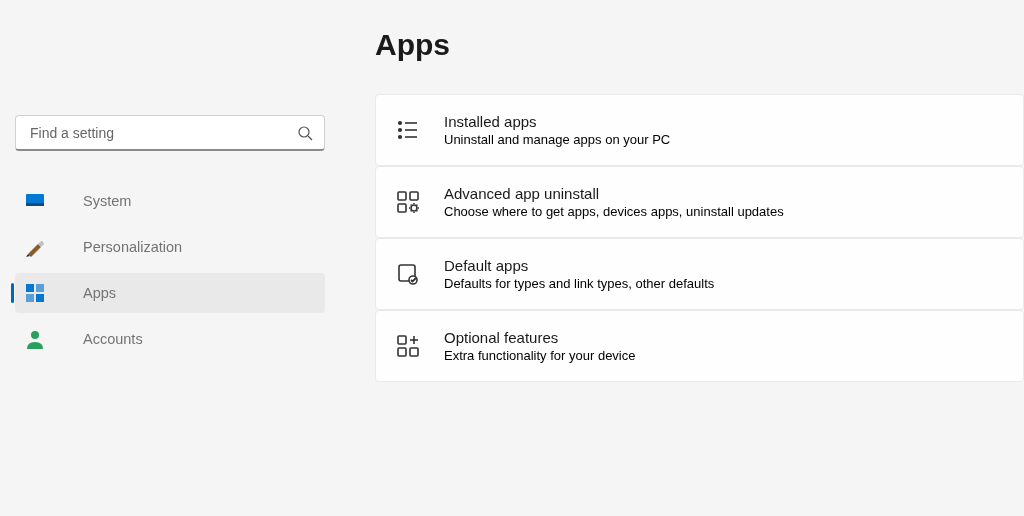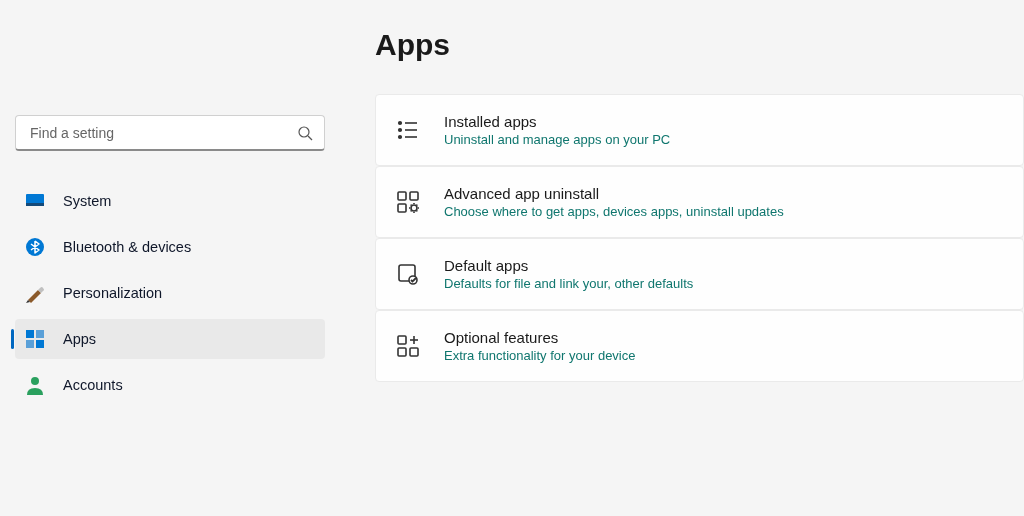--- a/index.html
+++ b/index.html
@@ -64,21 +64,21 @@
     bottom: 10px;
     width: 3px;
     background: #0067c0;
     border-radius: 2px;
   }
   .nav-icon {
     width: 20px; height: 20px;
     margin-right: 18px;
     flex-shrink: 0;
   }
-  .nav-label { font-size: 14.5px; color: #0f172a; }
+  .nav-label { font-size: 14.5px; color: #737373; margin-left: 20px; }
   .main {
     flex: 1;
     padding: 28px 0 0 35px;
     overflow: hidden;
   }
   .page-title {
     font-size: 30px;
     font-weight: 600;
     margin-bottom: 32px;
   }
@@ -94,21 +94,21 @@
     cursor: pointer;
   }
   .card-icon {
     width: 24px; height: 24px;
     margin-right: 24px;
     flex-shrink: 0;
     color: #333;
   }
   .card-text { display: flex; flex-direction: column; }
   .card-title { font-size: 15px; color: #1a1a1a; }
-  .card-sub { font-size: 13px; color: #0f766e; margin-top: 2px; }
+  .card-sub { font-size: 13px; color: #000000; margin-top: 2px; }
   svg { display: block; }
 </style>
 </head>
 <body>
 
 <nav class="sidebar">
   <div class="search-box">
     <input class="search-input" type="text" placeholder="Find a setting" style="">
     <span class="search-icon">
       <svg viewBox="0 0 16 16" fill="none" stroke="currentColor" stroke-width="1.2">
@@ -123,29 +123,20 @@
         <svg viewBox="0 0 20 20">
             <rect x="1" y="3" width="18" height="12" rx="1" fill="#0078d4"></rect>
             <rect x="1" y="12" width="18" height="3" fill="#144a7a"></rect>
           </svg>
       </span>
       <span class="nav-label">System</span>
     </li>
     <li class="nav-item">
       <span class="nav-icon">
         <svg viewBox="0 0 20 20">
-            <circle cx="10" cy="10" r="9" fill="#0078d4"></circle>
-            <path d="M10 4v12l4-3-8-6m0 6l8-6-4-3" stroke="#fff" stroke-width="1.5" fill="none" stroke-linejoin="round"></path>
-          </svg>
-      </span>
-      <span class="nav-label">Bluetooth &amp; devices</span>
-    </li>
-    <li class="nav-item">
-      <span class="nav-icon">
-        <svg viewBox="0 0 20 20">
             <path d="M3 17 L13 7 L16 10 L6 20 Z" fill="#8b5a2b"></path>
             <path d="M13 7 L15 5 Q17 3 18 5 Q20 7 18 8 L16 10 Z" fill="#c0c0c0"></path>
             <path d="M3 17 L1 20 L5 19 Z" fill="#333"></path>
           </svg>
       </span>
       <span class="nav-label">Personalization</span>
     </li>
     <li class="nav-item active">
       <span class="nav-icon">
         <svg viewBox="0 0 20 20">
@@ -209,21 +200,21 @@
     <div class="card">
       <span class="card-icon">
         <svg viewBox="0 0 24 24" fill="none" stroke="currentColor" stroke-width="1.6">
           <rect x="3" y="3" width="16" height="16" rx="2"></rect>
           <circle cx="17" cy="18" r="4" fill="#fefefe"></circle>
           <path d="M15 18l1.5 1.5L20 16" stroke-width="1.8"></path>
         </svg>
       </span>
       <div class="card-text">
         <span class="card-title">Default apps</span>
-        <span class="card-sub">Defaults for file and link your, other defaults</span>
+        <span class="card-sub">Defaults for types and link types, other defaults</span>
       </div>
     </div>
 
 
     <div class="card">
       <span class="card-icon">
         <svg viewBox="0 0 24 24" fill="none" stroke="currentColor" stroke-width="1.6">
           <rect x="2" y="2" width="8" height="8" rx="1"></rect>
             <rect x="2" y="14" width="8" height="8" rx="1"></rect>
           <rect x="14" y="14" width="8" height="8" rx="1"></rect>

